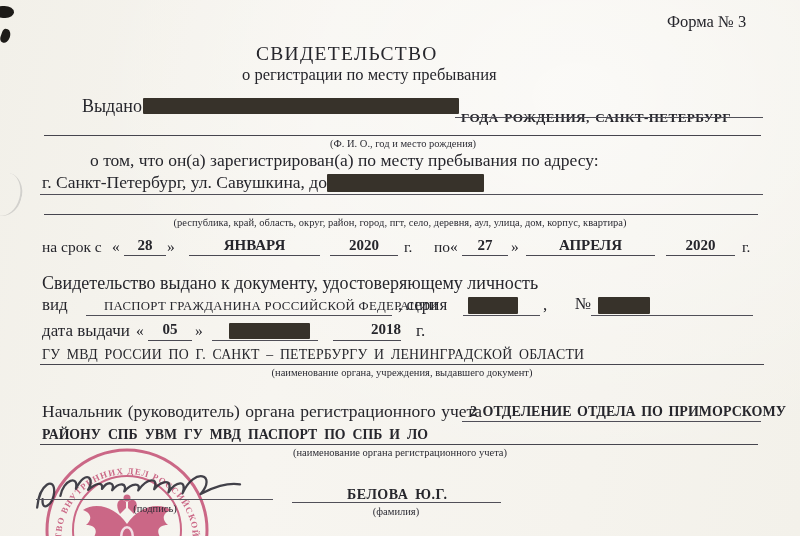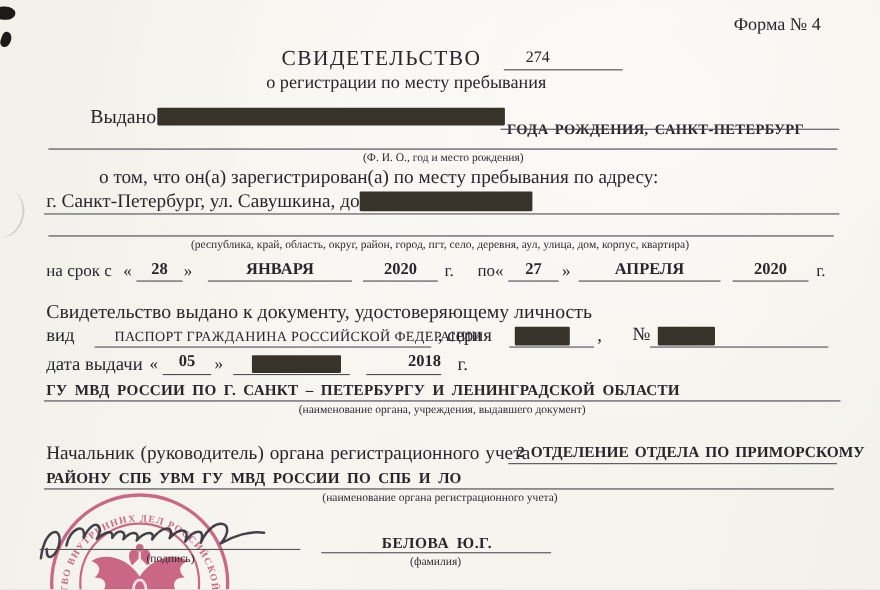--- a/index.html
+++ b/index.html
@@ -54,21 +54,21 @@
   .r4{left:598px;top:297px;width:52px;height:17px;}
   .ln-no{left:591px;top:315px;width:162px;}
   .issue-label{top:321px;left:42px;font-size:17px;text-align:center;}
   .q3a{top:322px;left:136px;font-size:15.5px;}
   .f07{left:148px;width:44px;top:321px;height:19px;font-size:15px;}
   .q3b{top:322px;left:195px;font-size:15.5px;}
   .ln-month{left:212px;top:340px;width:106px;}
   .r5{left:229px;top:323px;width:81px;height:16px;}
   .f2018{left:333px;width:68px;top:321px;height:19px;font-size:15px;font-weight:600;text-align:right;}
   .g3{top:321px;left:416px;font-size:17px;}
-  .authority{top:347px;left:42px;font-size:13.8px;font-weight:700;letter-spacing:.2px;word-spacing:3px;}
+  .authority{top:347px;left:42px;font-size:13.8px;font-weight:400;letter-spacing:.2px;word-spacing:3px;}
   .ln-auth{left:40px;top:364px;width:724px;}
   .cap-auth{left:402px;top:367px;}
   .chief-label{top:401px;left:42px;font-size:17.5px;word-spacing:1px;}
   .chief-v1{top:404px;left:470px;font-size:14px;font-weight:600;word-spacing:2px;}
   .ln-ch1{left:462px;top:421px;width:299px;}
   .chief-v2{top:427px;left:42px;font-size:13.8px;font-weight:600;word-spacing:3.5px;}
   .ln-ch2{left:40px;top:444px;width:718px;}
   .cap-chief{left:400px;top:447px;}
   .stamp{position:absolute;left:27px;top:430px;width:200px;height:200px;}
   .sig{position:absolute;left:28px;top:458px;width:232px;height:58px;}
@@ -85,24 +85,23 @@
 </style>
 </head>
 <body>
 
 <div id="doc">
 
   <div class="speck s1"></div>
   <div class="speck s2"></div>
   <div class="smudge"></div>
 
-  <div class="t form-no">Форма № 4</div>
+  <div class="t form-no">Форма № 3</div>
 
   <div class="t title">СВИДЕТЕЛЬСТВО</div>
-  <div class="uf num">274</div>
   <div class="t subtitle">о регистрации по месту пребывания</div>
 
   <div class="t issued-label">Выдано</div>
   <div class="redact r1"></div>
   <div class="t sb issued-suffix">ГОДА РОЖДЕНИЯ, САНКТ-ПЕТЕРБУРГ</div>
   <div class="ln ln-issued"></div>
   <div class="ln heavy ln-fio"></div>
   <div class="cap cap-fio">(Ф. И. О., год и место рождения)</div>
 
   <div class="t stmt1">о том, что он(а) зарегистрирован(а) по месту пребывания по адресу:</div>
@@ -149,21 +148,21 @@
   <div class="uf f2018">2018</div>
   <div class="t g3">г.</div>
 
   <div class="t authority">ГУ МВД РОССИИ ПО Г. САНКТ – ПЕТЕРБУРГУ И ЛЕНИНГРАДСКОЙ ОБЛАСТИ</div>
   <div class="ln heavy ln-auth"></div>
   <div class="cap cap-auth">(наименование органа, учреждения, выдавшего документ)</div>
 
   <div class="t chief-label">Начальник (руководитель) органа регистрационного учета</div>
   <div class="t chief-v1">2 ОТДЕЛЕНИЕ ОТДЕЛА ПО ПРИМОРСКОМУ</div>
   <div class="ln ln-ch1"></div>
-  <div class="t chief-v2">РАЙОНУ СПБ УВМ ГУ МВД РОССИИ ПО СПБ И ЛО</div>
+  <div class="t chief-v2">РАЙОНУ СПБ УВМ ГУ МВД ПАСПОРТ ПО СПБ И ЛО</div>
   <div class="ln heavy ln-ch2"></div>
   <div class="cap cap-chief">(наименование органа регистрационного учета)</div>
 
   <svg class="stamp" viewBox="0 0 200 200">
     <defs>
       <filter id="soft" x="-10%" y="-10%" width="120%" height="120%">
         <feGaussianBlur stdDeviation="0.4"></feGaussianBlur>
       </filter>
       <path id="arcTop" d="M 34,110 A 66,66 0 1 1 166,110" fill="none"></path>
       <path id="arcBot" d="M 40,118 A 62,62 0 0 0 160,118" fill="none"></path>

